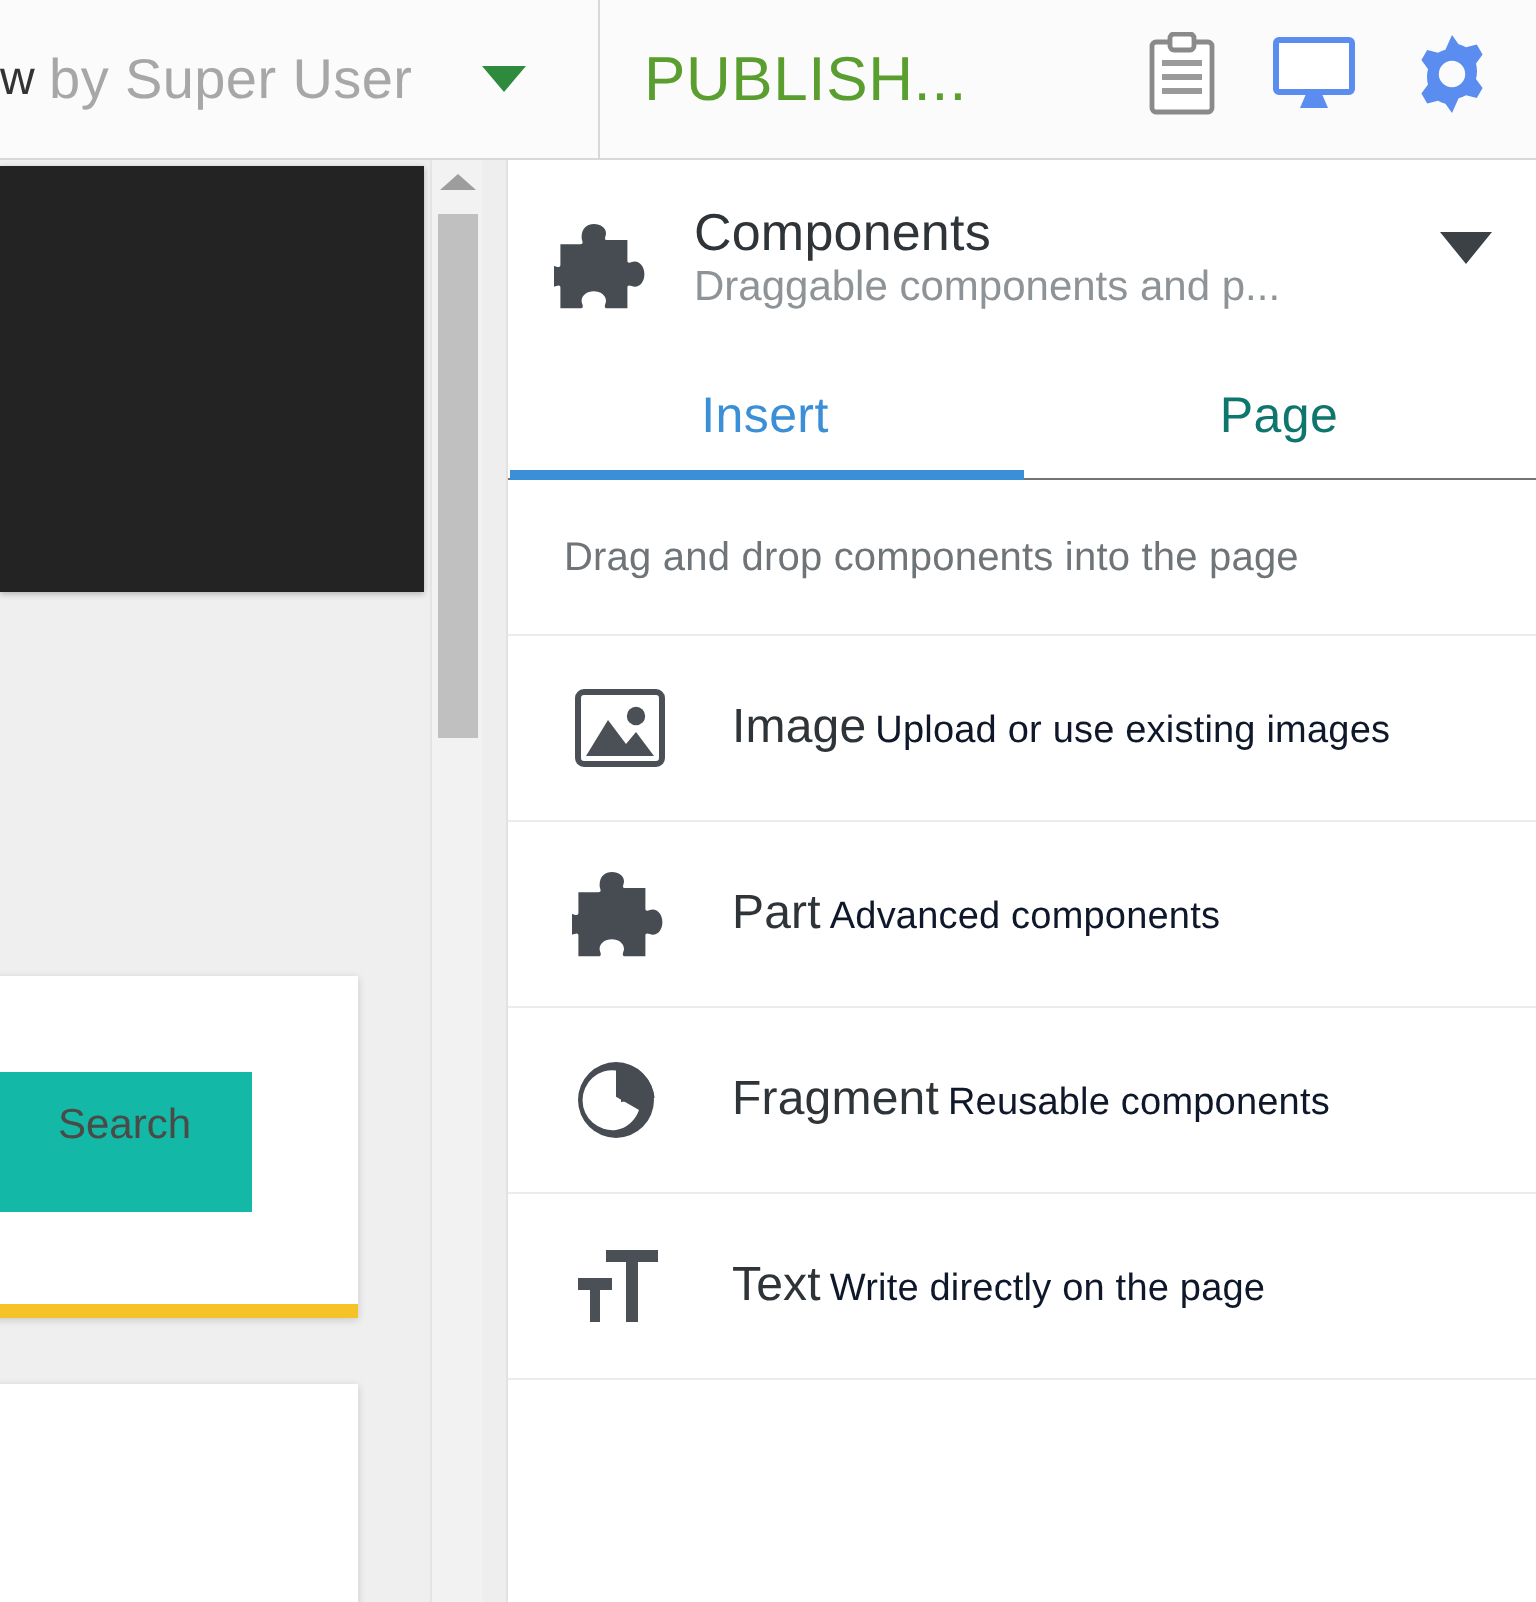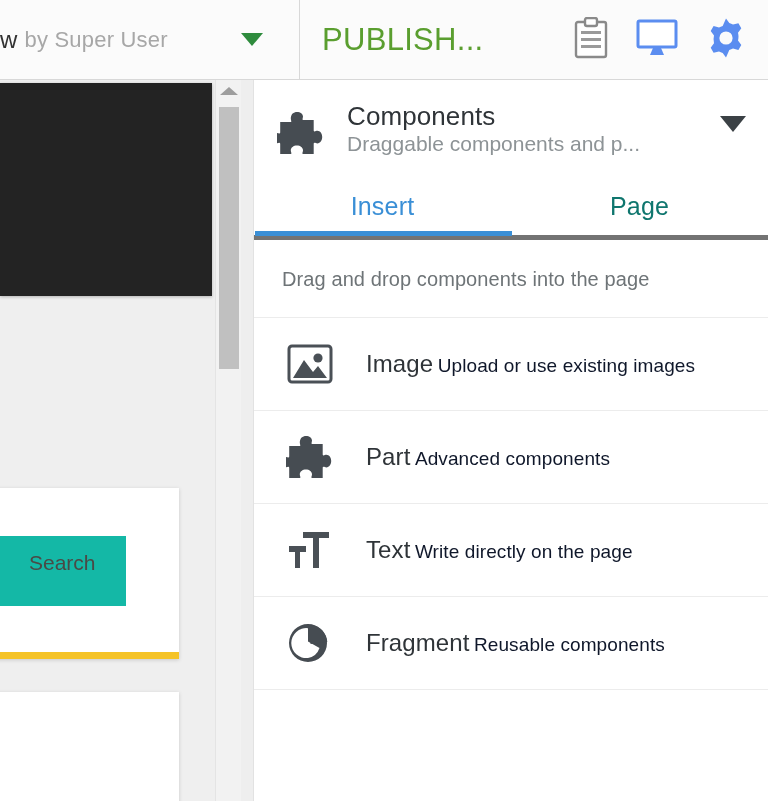--- a/index.html
+++ b/index.html
@@ -24,21 +24,21 @@
     display: flex; align-items: center;
     border-right: 1px solid #d8d8d8;
     background: #fbfbfb;
     padding-left: 0px;
   }
   .page-title-frag {
     font-size: 24px; color: #333; letter-spacing: 0.2px;
     margin-left: 0px; white-space: nowrap;
   }
   .byline {
-    font-size: 22px; color: #a7a7a7; letter-spacing: 0.2px;
+    font-size: 28px; color: #a7a7a7; letter-spacing: 0.2px;
     margin-left: 7px; white-space: nowrap;
   }
   .caret-green {
     margin-left: auto; margin-right: 36px;
     width: 0; height: 0;
     border-left: 11px solid transparent;
     border-right: 11px solid transparent;
     border-top: 13px solid #2e8b3d;
     cursor: pointer;
   }
@@ -134,21 +134,21 @@
     flex: 0 0 auto; margin-top: 14px; margin-right: 2px;
     width: 0; height: 0;
     border-left: 13px solid transparent;
     border-right: 13px solid transparent;
     border-top: 16px solid #3b4145;
     cursor: pointer;
   }
 
   .tabs {
     display: flex; position: relative;
-    border-bottom: 5px solid #737373;
+    border-bottom: 1px solid #737373;
     height: 62px;
   }
   .tab {
     flex: 1 1 50%;
     display: flex; align-items: center; justify-content: center;
     font-size: 25px; color: #0f766e; cursor: pointer;
     background: none; border: none; font-family: inherit;
     letter-spacing: 0.2px;
   }
   .tab.active { color: #3a8fd6; }
@@ -290,42 +290,42 @@
         </span>
         <span class="crow-text">
           <span class="crow-title">Part</span>
           <span class="crow-sub">Advanced components</span>
         </span>
       </div>
 
 
       <div class="crow">
         <span class="crow-icon">
+          <svg width="44" height="44" viewBox="0 0 44 44" aria-hidden="true">
+            <path fill="#464c52" d="M20 3a19 19 0 100 38 19 19 0 000-38zm0 4.2v13.2l11.5 6.6A15 15 0 0120 37 15 15 0 1120 7.2z"></path>
+            <path fill="#464c52" d="M24 2.2a19 19 0 0116.8 17.3L24 21.5z" transform="translate(-1.5,1.5)"></path>
+          </svg>
+        </span>
+        <span class="crow-text">
+          <span class="crow-title">Fragment</span>
+          <span class="crow-sub">Reusable components</span>
+        </span>
+      </div>
+
+      <div class="crow">
+        <span class="crow-icon">
           <svg width="46" height="44" viewBox="0 0 46 44" aria-hidden="true">
             <rect x="16" y="4" width="26" height="6" fill="#4a5056"></rect>
             <rect x="26" y="4" width="6" height="36" fill="#4a5056"></rect>
             <rect x="2" y="18" width="17" height="6" fill="#4a5056"></rect>
             <rect x="8" y="18" width="5" height="22" fill="#4a5056"></rect>
           </svg>
         </span>
         <span class="crow-text">
           <span class="crow-title">Text</span>
           <span class="crow-sub">Write directly on the page</span>
         </span>
       </div>
 
-      <div class="crow">
-        <span class="crow-icon">
-          <svg width="44" height="44" viewBox="0 0 44 44" aria-hidden="true">
-            <path fill="#464c52" d="M20 3a19 19 0 100 38 19 19 0 000-38zm0 4.2v13.2l11.5 6.6A15 15 0 0120 37 15 15 0 1120 7.2z"></path>
-            <path fill="#464c52" d="M24 2.2a19 19 0 0116.8 17.3L24 21.5z" transform="translate(-1.5,1.5)"></path>
-          </svg>
-        </span>
-        <span class="crow-text">
-          <span class="crow-title">Fragment</span>
-          <span class="crow-sub">Reusable components</span>
-        </span>
-      </div>
-
     </div>
   </div>
 
 </div>
 
 </body></html>

